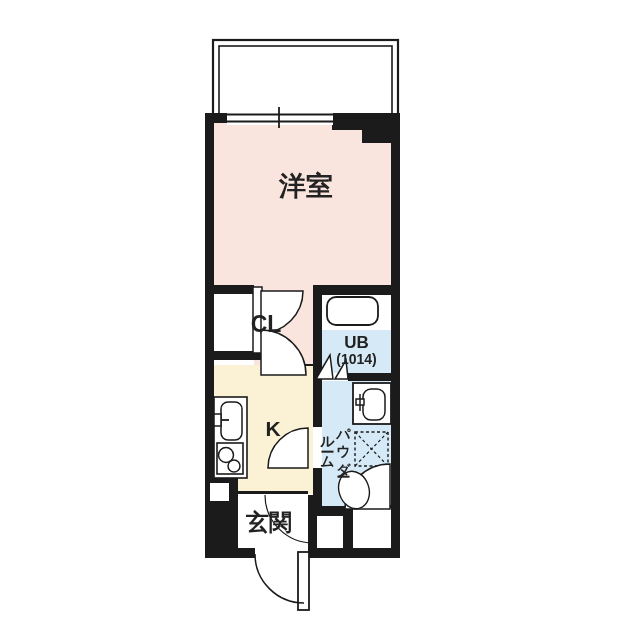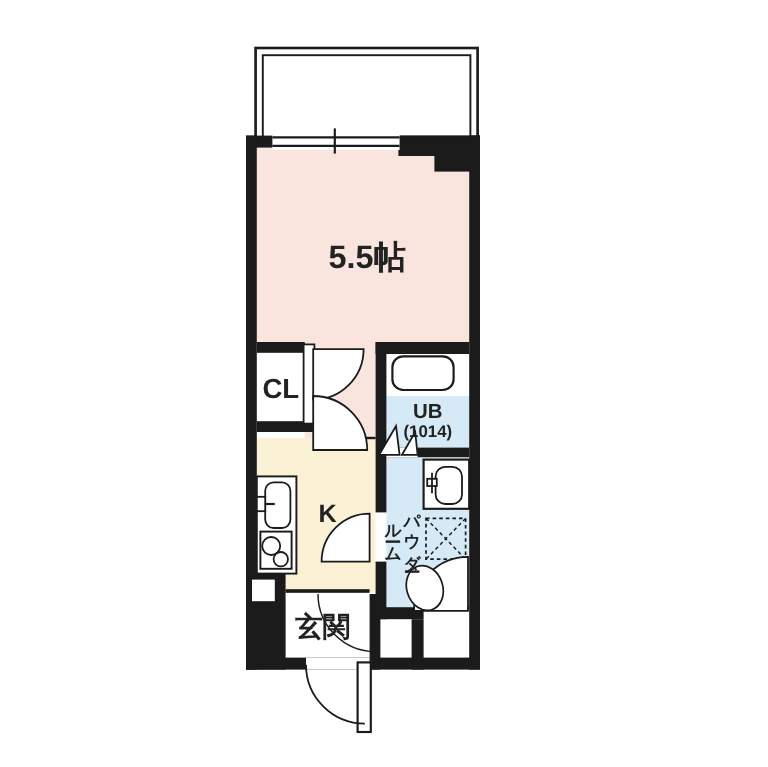--- a/index.html
+++ b/index.html
@@ -92,20 +92,20 @@
 
     <path d="M 390 509 L 345 509 A 45 45 0 0 1 390 464 Z" fill="#ffffff" stroke="#1b1b1b" stroke-width="1.5"></path>
     <ellipse cx="354" cy="490" rx="15" ry="19" transform="rotate(-18 354 490)" fill="#ffffff" stroke="#1b1b1b" stroke-width="1.4"></ellipse>
 
     <path d="M 265 495 A 48 48 0 0 0 313 543" fill="none" stroke="#1b1b1b" stroke-width="1.2"></path>
 
     <rect x="298" y="552" width="11" height="58" fill="#ffffff" stroke="#1b1b1b" stroke-width="1.8"></rect>
     <path d="M 255 554 A 49 49 0 0 0 304 603" fill="none" stroke="#1b1b1b" stroke-width="1.5"></path>
   </svg>
 
-  <div class="label" style="left:246px;top:200px;width:120px;font-size:27px;">5.5帖</div>
-  <div class="label" style="left:214px;top:312px;width:40px;font-size:23px;font-weight:700;">CL</div>
+  <div class="label" style="left:246px;top:172px;width:120px;font-size:27px;">洋室</div>
+  <div class="label" style="left:214px;top:312px;width:40px;font-size:23px;font-weight:700;padding-left:32px;">CL</div>
   <div class="label" style="left:322px;top:334px;width:69px;font-size:17px;font-weight:700;">UB</div>
   <div class="label" style="left:322px;top:352px;width:69px;font-size:14px;font-weight:700;">(1014)</div>
   <div class="label" style="left:258px;top:418px;width:30px;font-size:21px;">K</div>
   <div class="label vtext" style="left:318px;top:410px;width:34px;height:68px;font-size:14px;font-weight:700;line-height:16px;">パウダールーム</div>
   <div class="label" style="left:237px;top:510px;width:64px;font-size:23px;">玄関</div>
 </div>
 
 </body></html>

